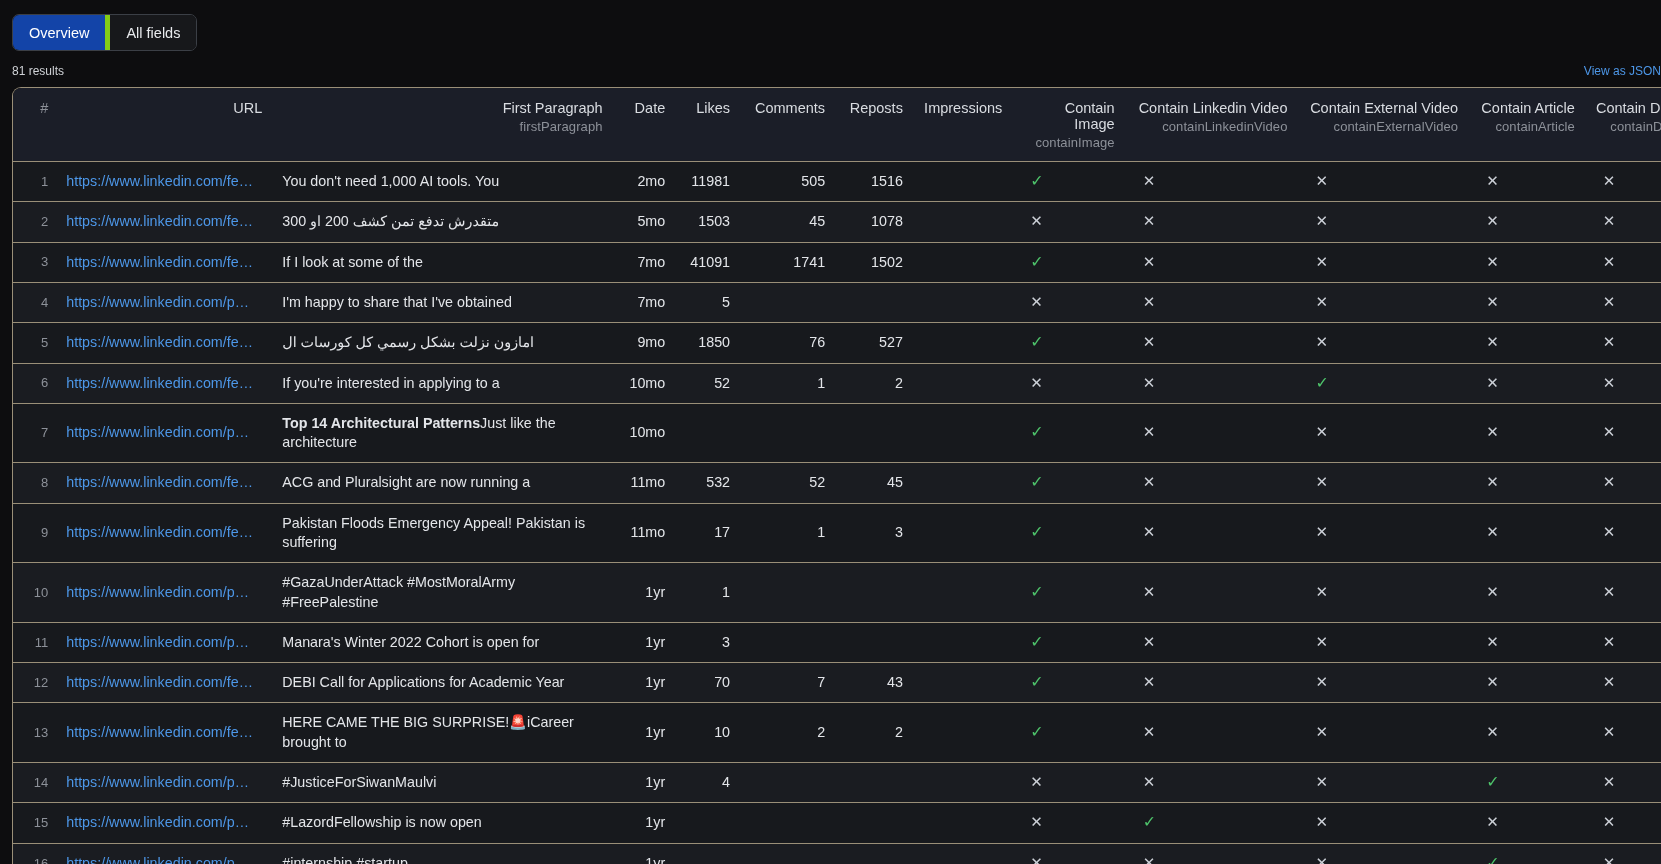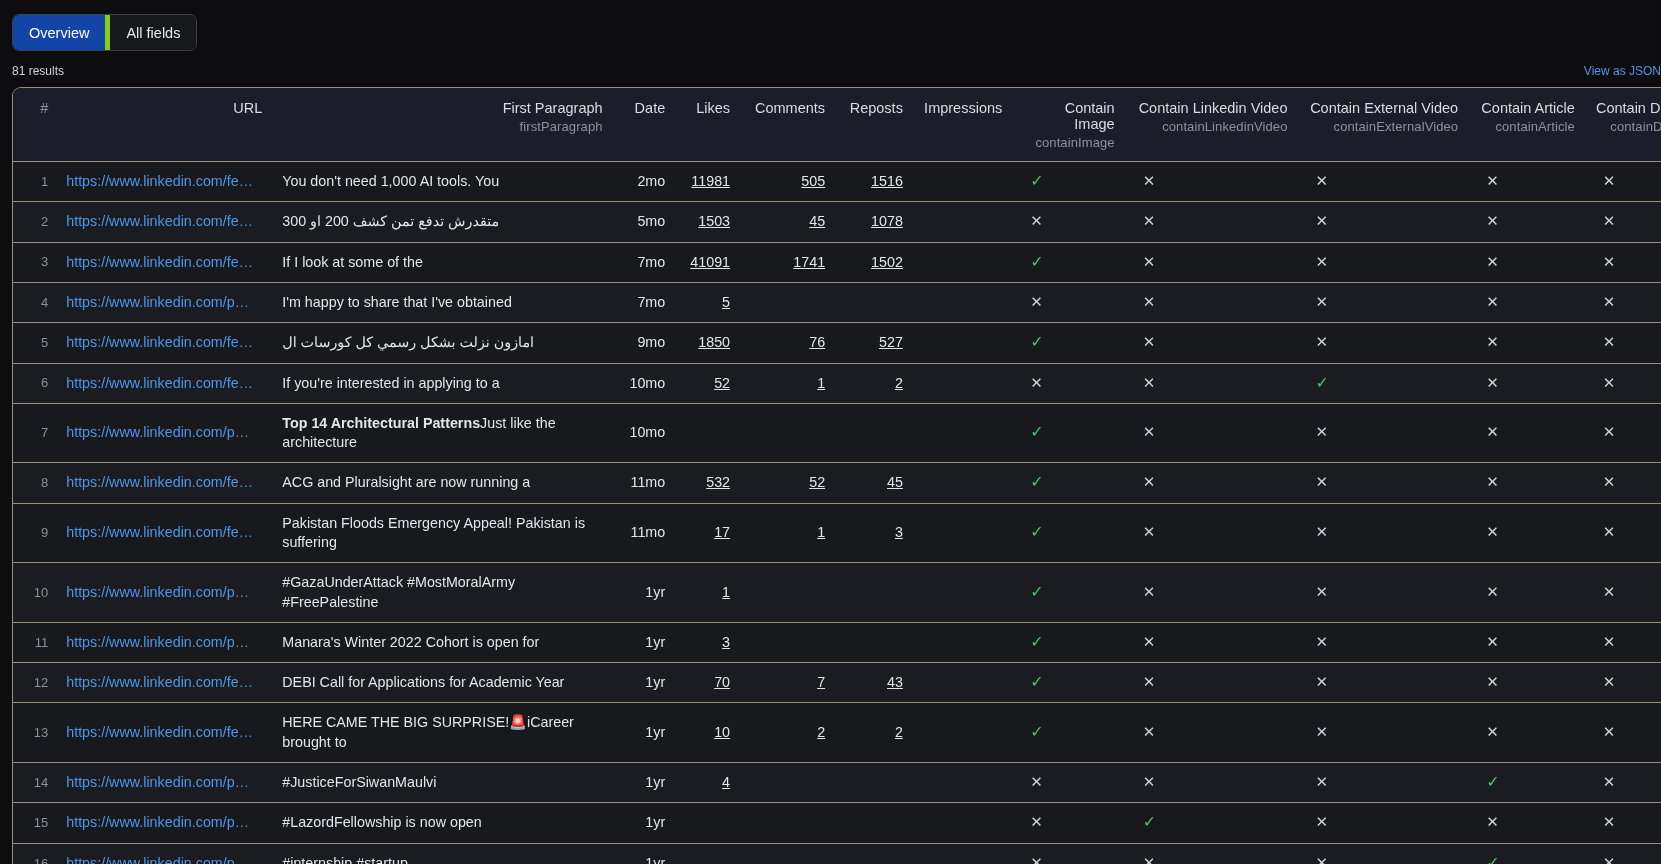--- a/index.html
+++ b/index.html
@@ -104,21 +104,21 @@
   tbody tr:nth-child(even) { background: #1a1c21; }
 
   td.idx { text-align: right; color: #8d9199; font-size: 13px; padding-right: 8px; }
   td.url a {
     color: #4d97e8; text-decoration: none; font-size: 14.3px;
     white-space: nowrap; overflow: hidden; text-overflow: ellipsis;
     display: block; max-width: 190px;
   }
   td.par { color: #e3e5e9; }
   td.par .b { font-weight: bold; }
-  td.num { text-align: right; color: #e3e5e9; text-decoration: underline; }
+  td.num { text-align: right; color: #e3e5e9; }
   td.date { text-align: right; color: #e3e5e9; }
   td.impr { text-align: right; }
   td.flag { text-align: left; padding-left: 18px; }
   .rtl { direction: rtl; unicode-bidi: embed; display: inline-block; }
 
   .mark-yes { color: #4ec46b; font-size: 16px; line-height: 1; }
   .mark-no  { color: #cdd1d8; font-size: 15px; line-height: 1; }
 </style>
 </head>
 <body>

